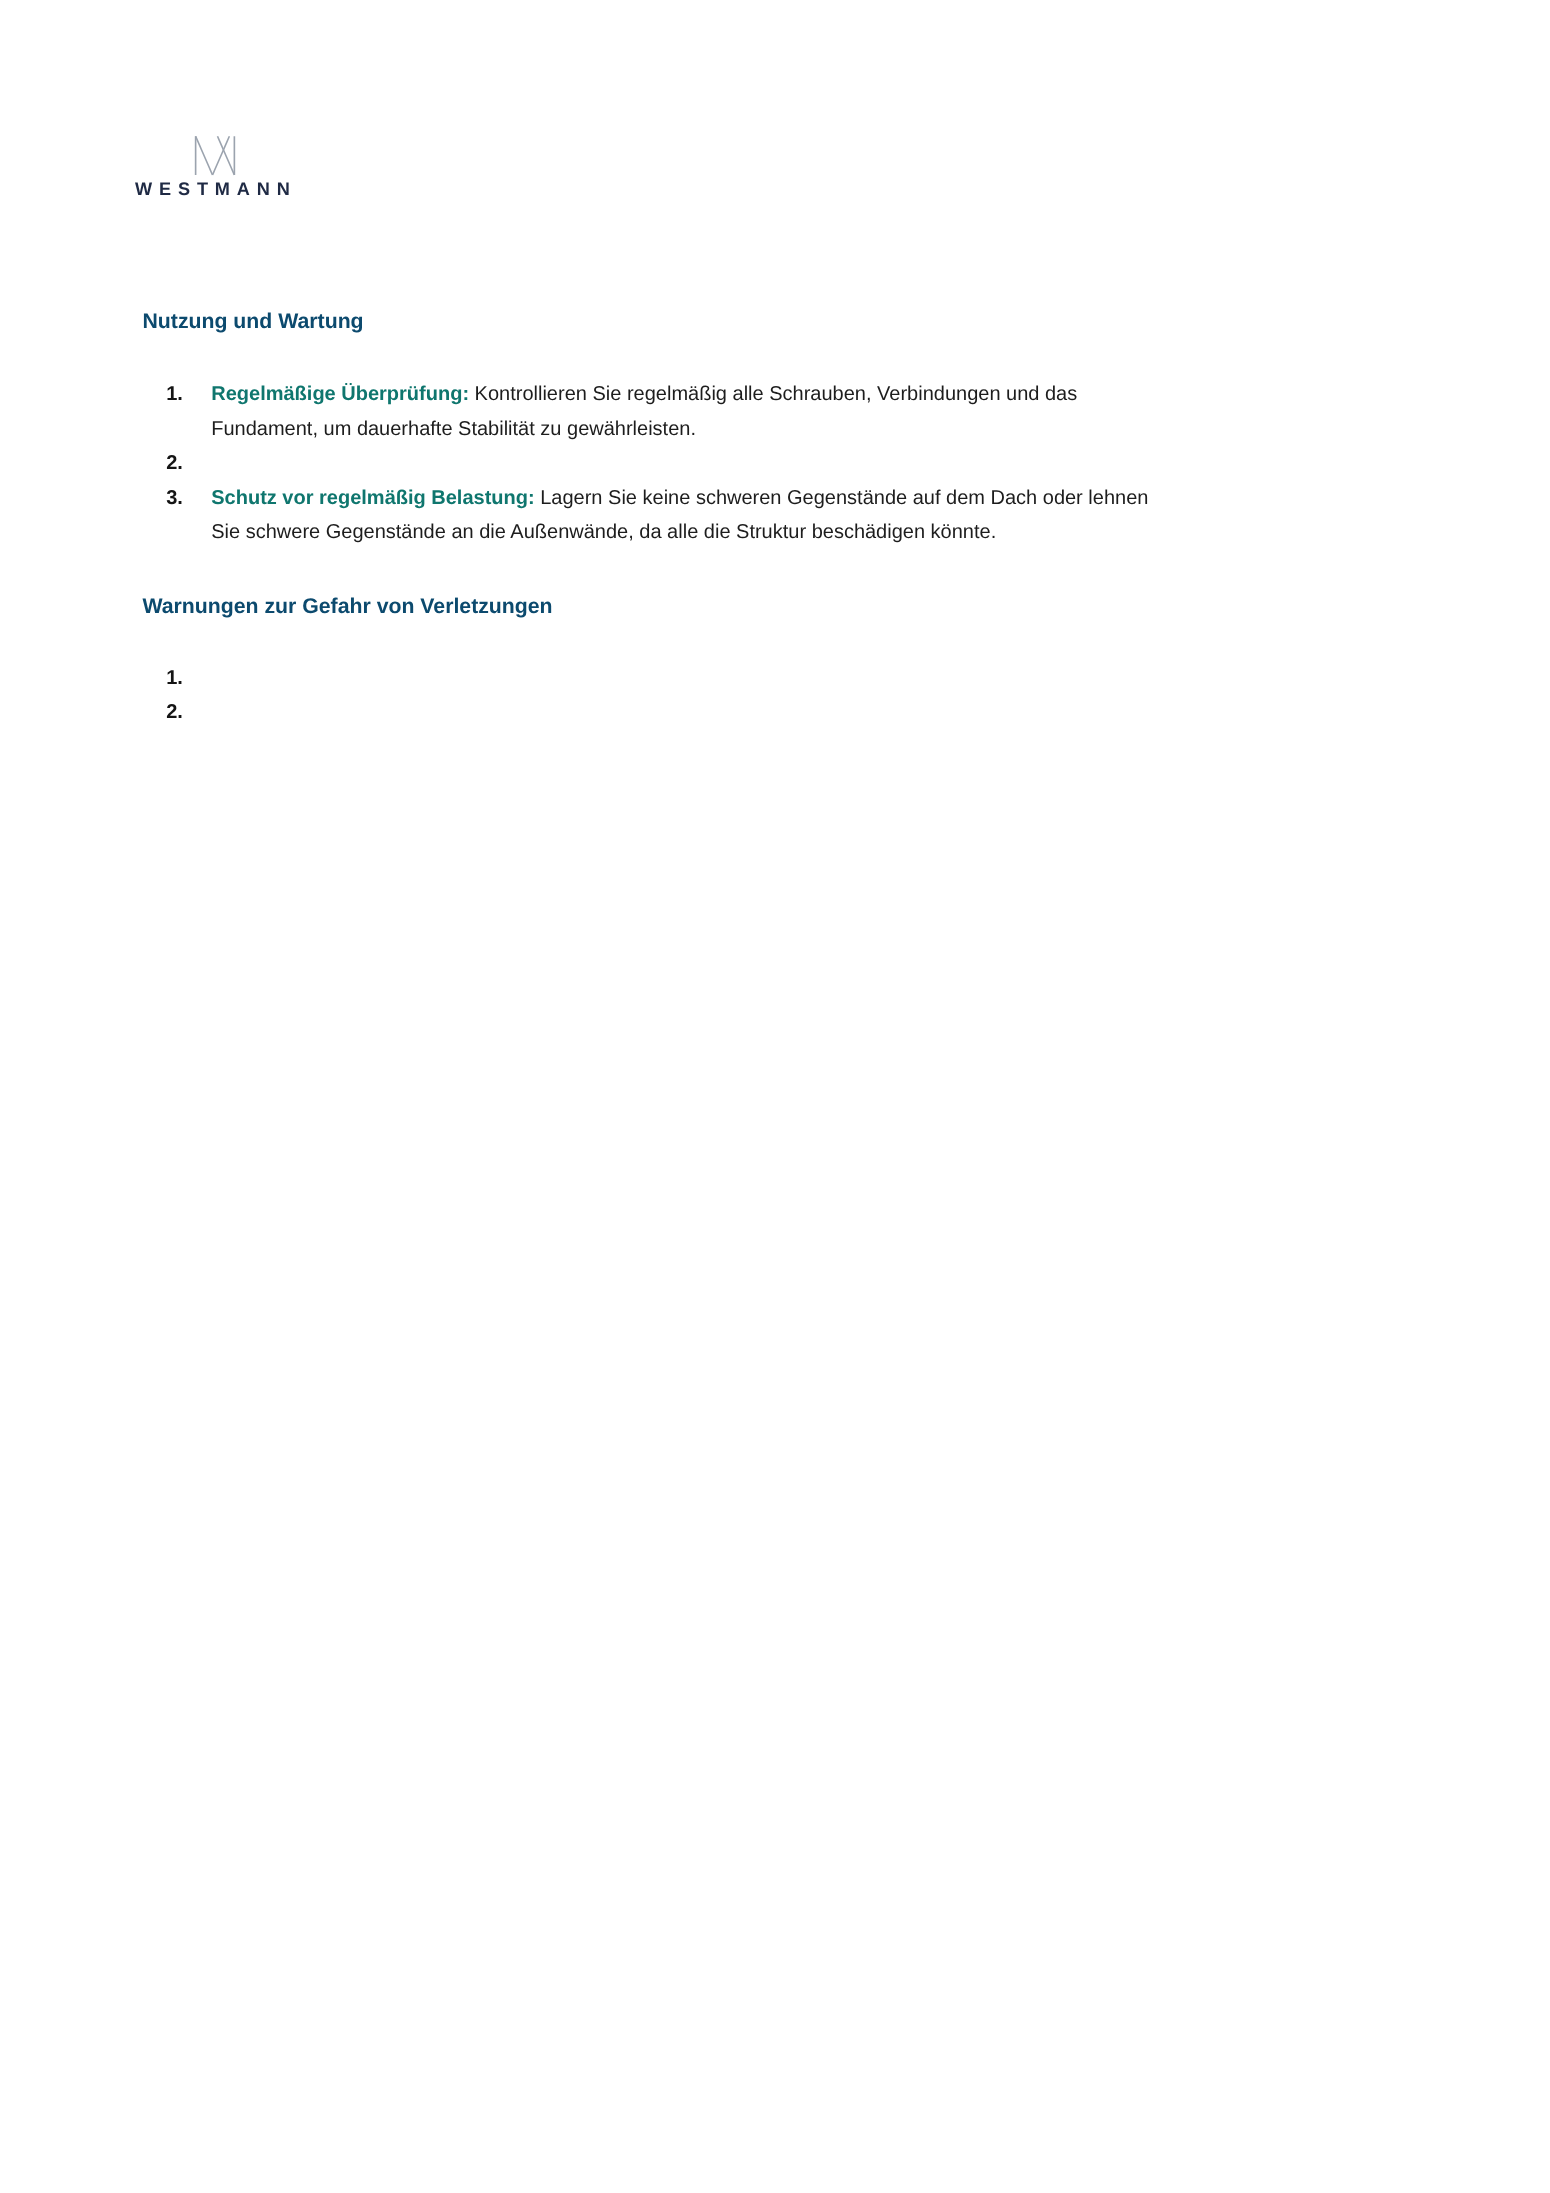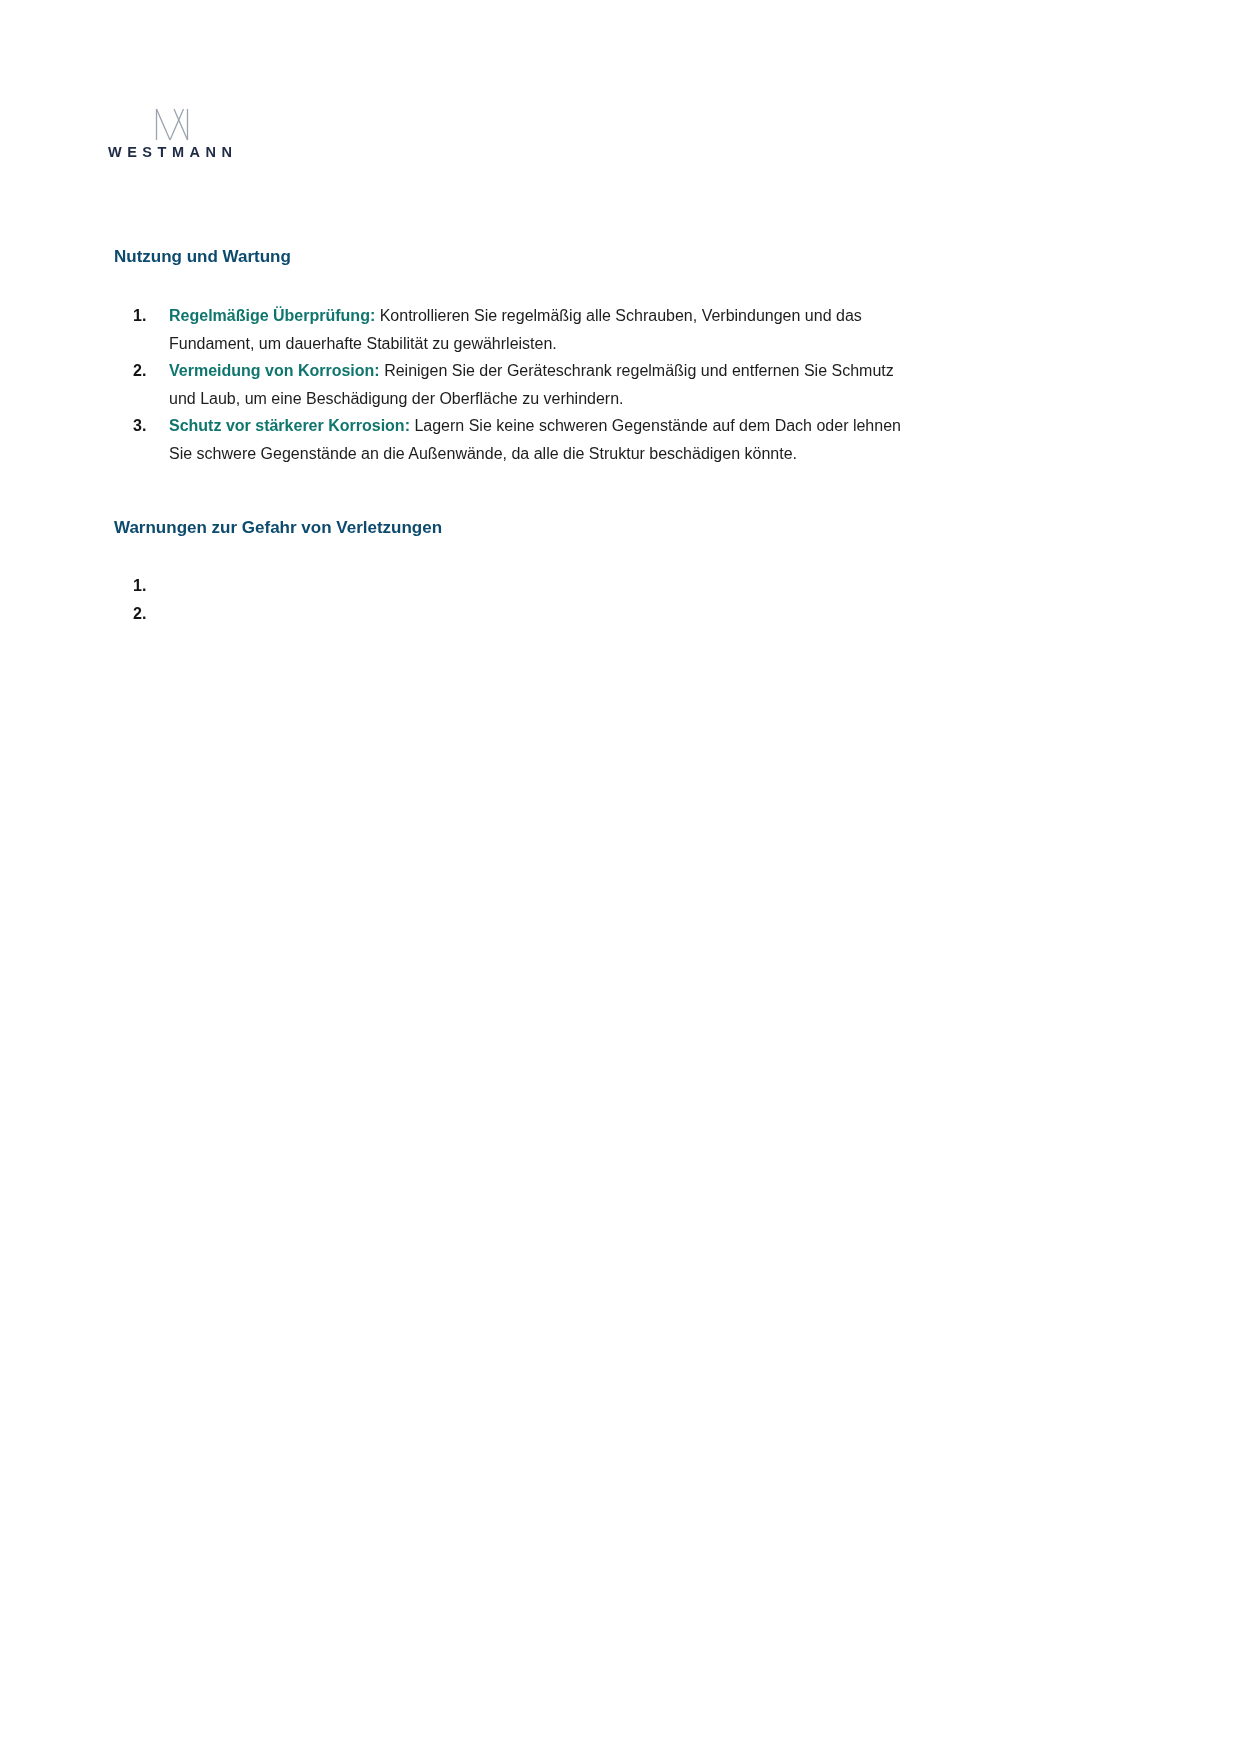--- a/index.html
+++ b/index.html
@@ -41,21 +41,21 @@
   }
   
   h2 {
     font-size: 17px;
     line-height: 22px;
     font-weight: 700;
     color: #0c4a6e;
     margin: 0;
   }
   .h-first { margin-top: 86px; margin-bottom: 34px; }
-  .h-second { margin-top: 50px; margin-bottom: 33px; }
+  .h-second { margin-top: 34px; margin-bottom: 33px; }
   
   .olist {
     margin: 0;
     padding: 0;
   }
   .li {
     display: flex;
     align-items: flex-start;
     font-size: 16px;
     line-height: 27.5px;
@@ -94,25 +94,24 @@
 
   <h2 class="h-first">Nutzung und Wartung</h2>
 
   <div class="olist">
     <div class="li">
       <span class="num">1.</span>
       <span class="li-text"><span class="lead">Regelmäßige Überprüfung:</span> <span>Kontrollieren Sie regelmäßig alle Schrauben, Verbindungen und das Fundament, um dauerhafte Stabilität zu gewährleisten.</span></span>
     </div>
     <div class="li">
       <span class="num">2.</span>
-      <span class="li-text"><span class="lead">Vermeidung von Korrosion:</span> <span>Reinigen Sie der Geräteschrank regelmäßig und entfernen Sie Schmutz und Laub, um eine Beschädigung der Oberfläche zu verhindern.</span></span>
     </div>
     <div class="li">
       <span class="num">3.</span>
-      <span class="li-text"><span class="lead">Schutz vor stärkerer Korrosion:</span> <span>Lagern Sie keine schweren Gegenstände auf dem Dach oder lehnen Sie schwere Gegenstände an die Außenwände, da alle die Struktur beschädigen könnte.</span></span>
+      <span class="li-text"><span class="lead">Schutz vor regelmäßig Belastung:</span> <span>Lagern Sie keine schweren Gegenstände auf dem Dach oder lehnen Sie schwere Gegenstände an die Außenwände, da alle die Struktur beschädigen könnte.</span></span>
     </div>
   </div>
 
   <h2 class="h-second">Warnungen zur Gefahr von Verletzungen</h2>
 
   <div class="olist">
     <div class="li">
       <span class="num">1.</span>
     </div>
     <div class="li">

